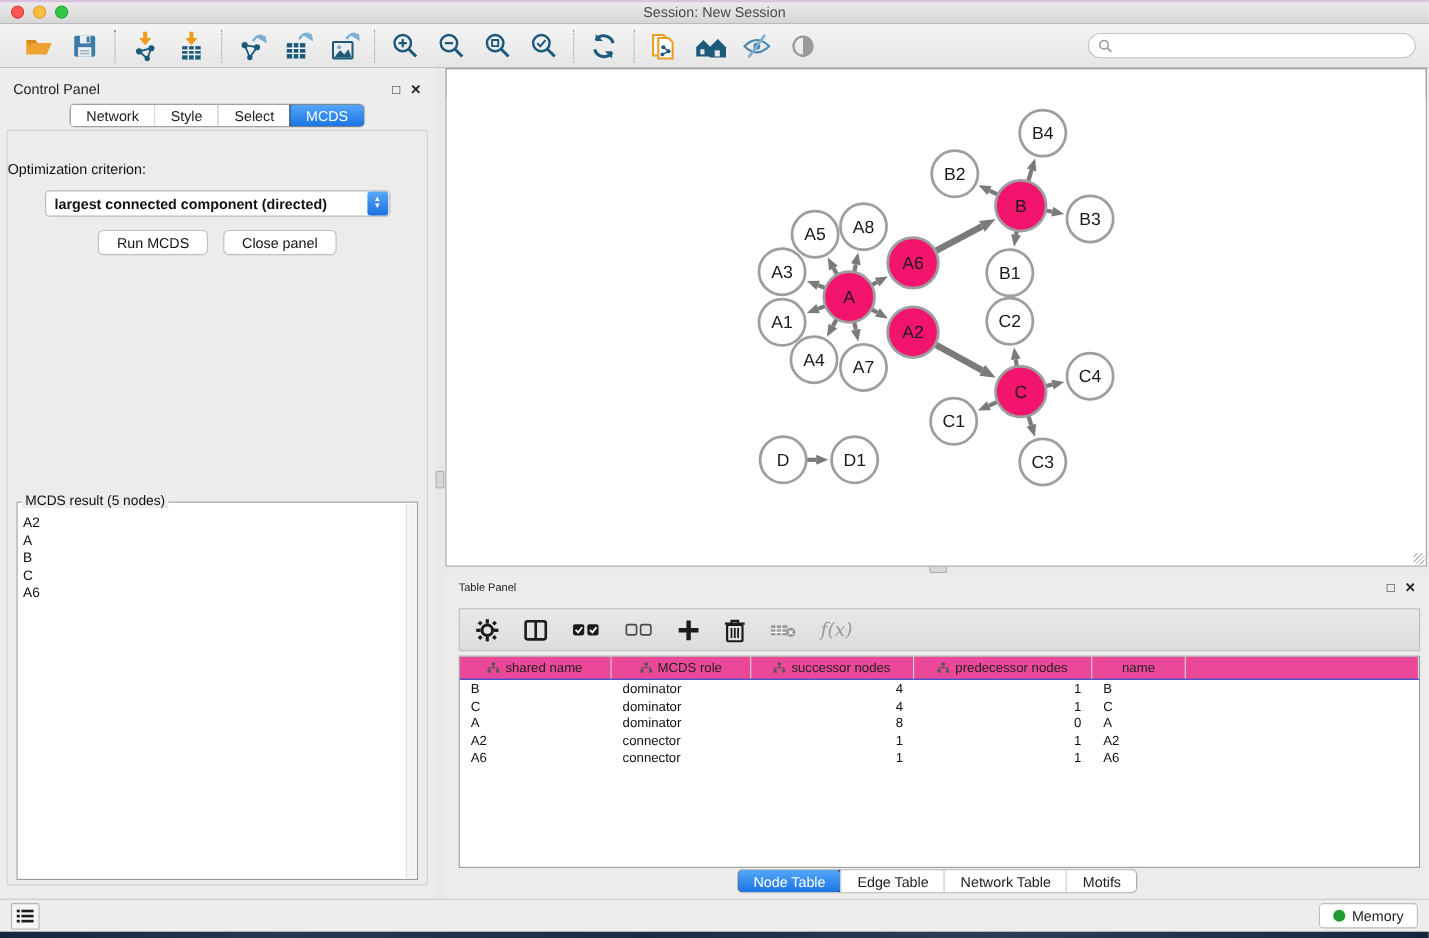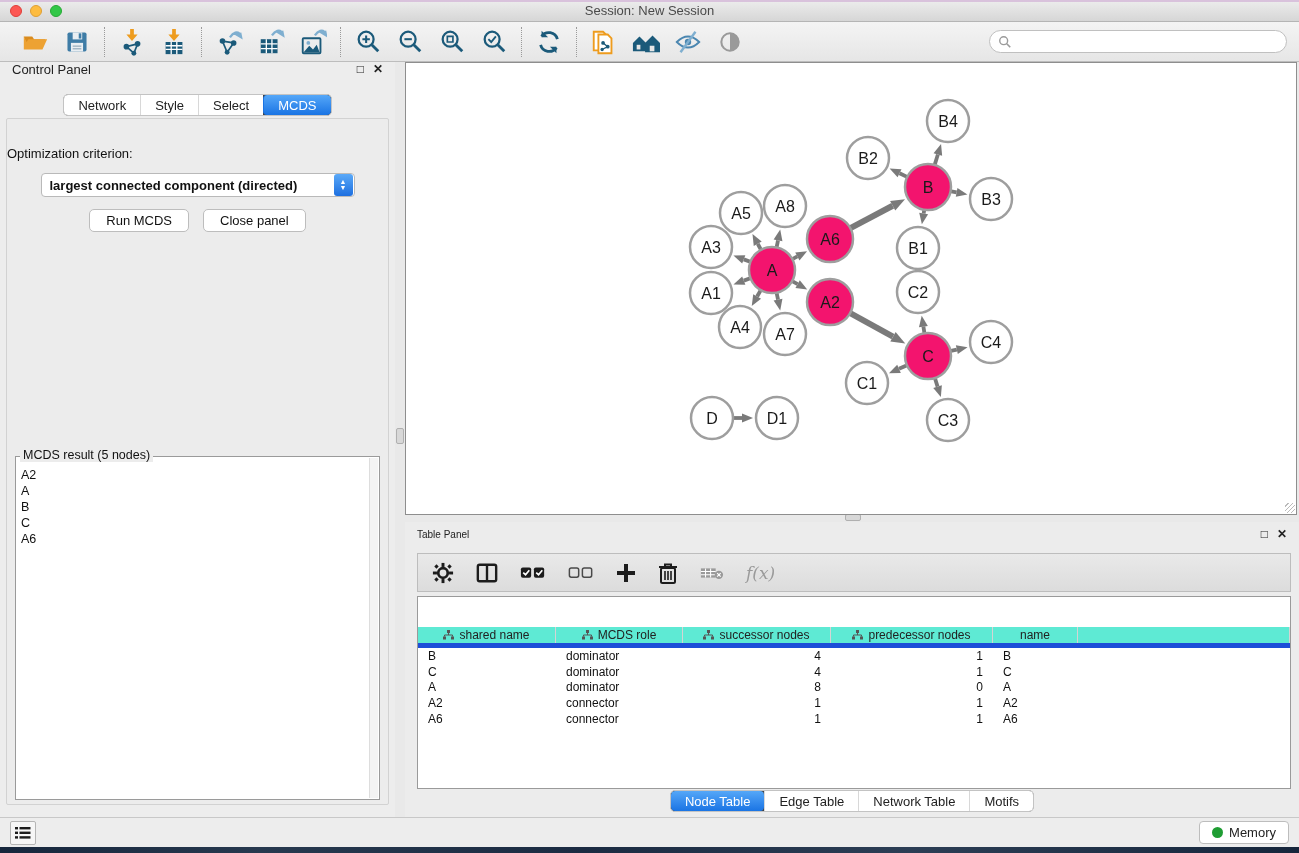--- a/index.html
+++ b/index.html
@@ -25,21 +25,21 @@
   .tb-group { display:flex; align-items:center; gap:12px; padding:0 12px; }
   .tb-sep { width:1px; height:30px; border-left:1px dotted #9a9a9a; }
   .tb-btn { width:30px; height:30px; display:flex; align-items:center; justify-content:center; cursor:pointer; }
   .search-wrap { margin-left:auto; margin-right:4px; }
   .search-box { width:298px; height:23px; background:#fff; border:1px solid #c0c0c0; border-radius:12px;
     display:flex; align-items:center; padding:0 8px; gap:4px; }
   .search-box input { border:none; outline:none; flex:1; font-size:12px; background:transparent; }
 
   
   .control-panel { position:absolute; left:0; top:62px; width:395px; height:755px; background:#ededed; }
-  .cp-header { position:absolute; left:0; top:0; width:100%; height:26px; display:flex; align-items:flex-start; padding:0 12px; }
+  .cp-header { position:absolute; left:0; top:0; width:100%; height:26px; display:flex; align-items:flex-end; padding:0 12px; }
   .cp-title { font-size:13px; color:#222; }
   .panel-icons { margin-left:auto; display:flex; gap:9px; font-size:12px; color:#222; }
   .panel-icons span { cursor:pointer; }
   .cp-tabs { position:absolute; top:32px; left:0; width:100%; display:flex; justify-content:center; }
   .seg-group { display:flex; border:1px solid #c3c3c3; border-radius:5px; overflow:hidden; background:#404040; height:22px; }
   .seg { padding:2px 14px; font-size:13px; color:#222; background:#fff; border-left:1px solid #d8d8d8;
     display:flex; align-items:center; cursor:pointer; }
   .seg:first-child { border-left:none; }
   .seg.active { background:linear-gradient(#55a7f8,#1a74e4); color:#fff; border-left-color:#1a74e4; border-radius:4px; }
   .cp-content { position:absolute; left:6px; right:6px; top:56px; bottom:12px;
@@ -78,21 +78,21 @@
   
   .table-panel { position:absolute; left:405px; top:522px; width:894px; height:295px; background:#ececec; }
   .tp-header { position:absolute; left:0; top:0; width:100%; height:24px; display:flex; align-items:center; padding:0 12px; }
   .tp-title { font-size:10px; color:#222; }
   .tp-toolbar { position:absolute; left:12px; right:8px; top:31px; height:39px;
     background:linear-gradient(#e9e9e9,#dcdcdc); border:1px solid #bdbdbd;
     display:flex; align-items:center; gap:22px; padding:0 14px; }
   .tp-tool { display:flex; align-items:center; justify-content:center; cursor:pointer; }
   .fx-label { font-family:"DejaVu Serif", serif; font-style:italic; font-size:17px; color:#9a9a9a; }
   .tp-table { position:absolute; left:12px; right:8px; top:74px; height:193px; background:#fff; border:1px solid #9a9a9a; overflow:hidden; }
-  .t-header { display:grid; grid-template-columns:138px 127px 148px 162px 85px 1fr; background:#5eead4; border-bottom:5px solid #1d4ed8; height:21px;margin-top:30px; }
+  .t-header { display:grid; grid-template-columns:138px 127px 148px 162px 85px 1fr; background:#ec4899; border-bottom:1px solid #1d4ed8; height:21px; }
   .t-header .hcell { display:flex; align-items:center; justify-content:center; gap:5px; font-size:12px; color:#222;
     border-right:1px solid #d4d4d4; cursor:pointer; }
   .t-row { display:grid; grid-template-columns:138px 127px 148px 162px 85px 1fr; height:15.8px; cursor:pointer; }
   .t-row .cell { font-size:12px; color:#111; display:flex; align-items:center; padding:0 10px; }
   .cell.num { justify-content:flex-end; }
   .tp-tabs { position:absolute; left:0; right:0; top:268px; display:flex; justify-content:center; }
 
   
   .statusbar { position:absolute; left:0; top:817px; width:100%; height:30px; background:#ededed; border-top:1px solid #c8c8c8;
     display:flex; align-items:center; padding:0 10px; }

